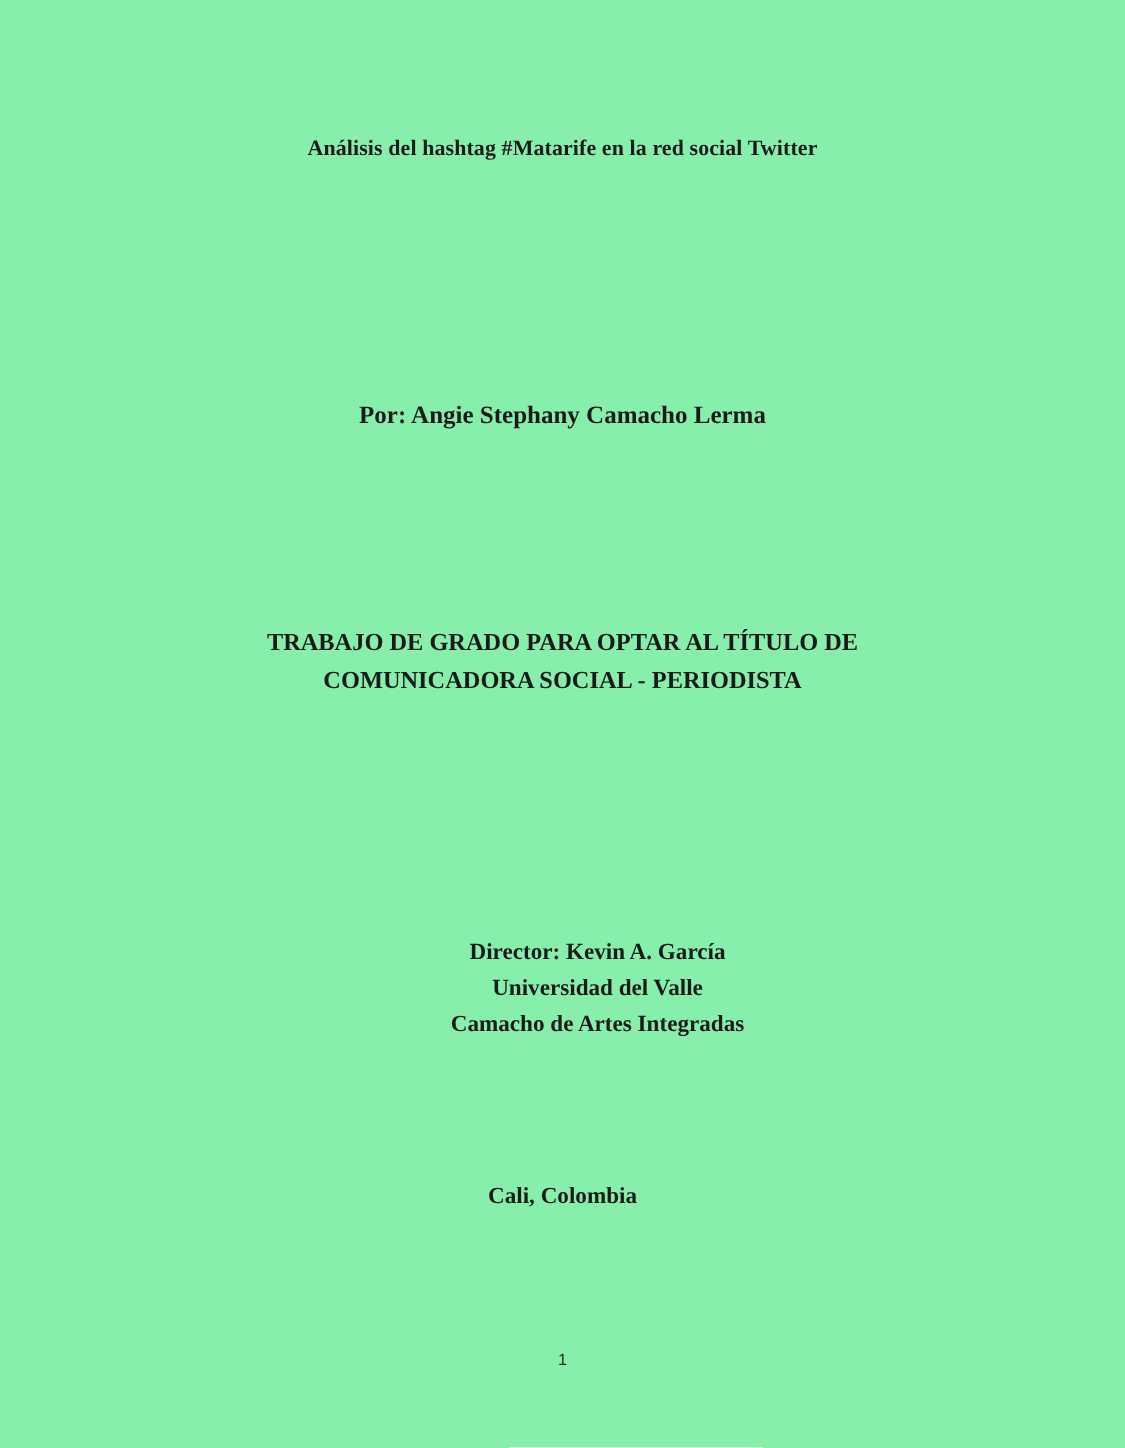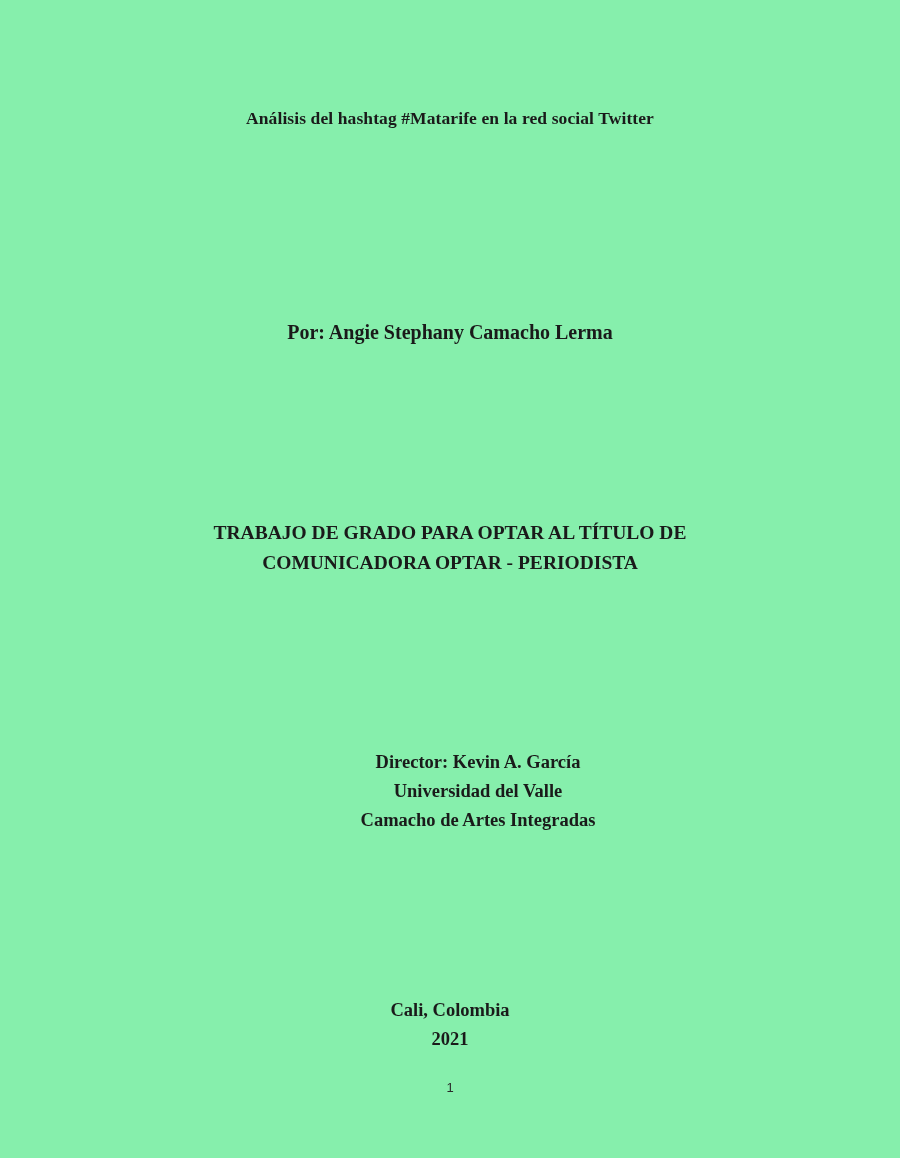--- a/index.html
+++ b/index.html
@@ -54,51 +54,50 @@
   .page-number {
     font-family: "Liberation Sans", sans-serif;
     font-size: 13px;
     font-weight: normal;
     color: #2a2a2a;
   }
 
   
   #doc-title      { top: 106px; }
   #doc-author     { top: 318px; }
-  #doc-degree     { top: 518px; }
+  #doc-degree     { top: 500px; }
   #doc-institution{ top: 748px; padding-left: 28px; }
-  #doc-place      { top: 996px; }
+  #doc-place      { top: 943px; }
   #doc-pagenum    { top: 1080px; }
 </style>
 </head>
 <body>
 
 <div class="page">
 
   <div class="block" id="doc-title">
     <div class="title-line">Análisis del hashtag #Matarife en la red social Twitter</div>
   </div>
 
   <div class="block" id="doc-author">
     <div class="author-line">Por: Angie Stephany Camacho Lerma</div>
   </div>
 
   <div class="block" id="doc-degree">
     <div class="degree-line">TRABAJO DE GRADO PARA OPTAR AL TÍTULO DE</div>
-    <div class="degree-line">COMUNICADORA OPTAR - PERIODISTA</div>
+    <div class="degree-line">COMUNICADORA SOCIAL - PERIODISTA</div>
   </div>
 
   <div class="block" id="doc-institution">
     <div class="institution-line">Director: Kevin A. García</div>
     <div class="institution-line">Universidad del Valle</div>
     <div class="institution-line">Camacho de Artes Integradas</div>
   </div>
 
   <div class="block" id="doc-place">
     <div class="place-line">Cali, Colombia</div>
-    <div class="place-line">2021</div>
   </div>
 
   <div class="block" id="doc-pagenum">
     <div class="page-number">1</div>
   </div>
 
 </div>
 
 </body></html>

